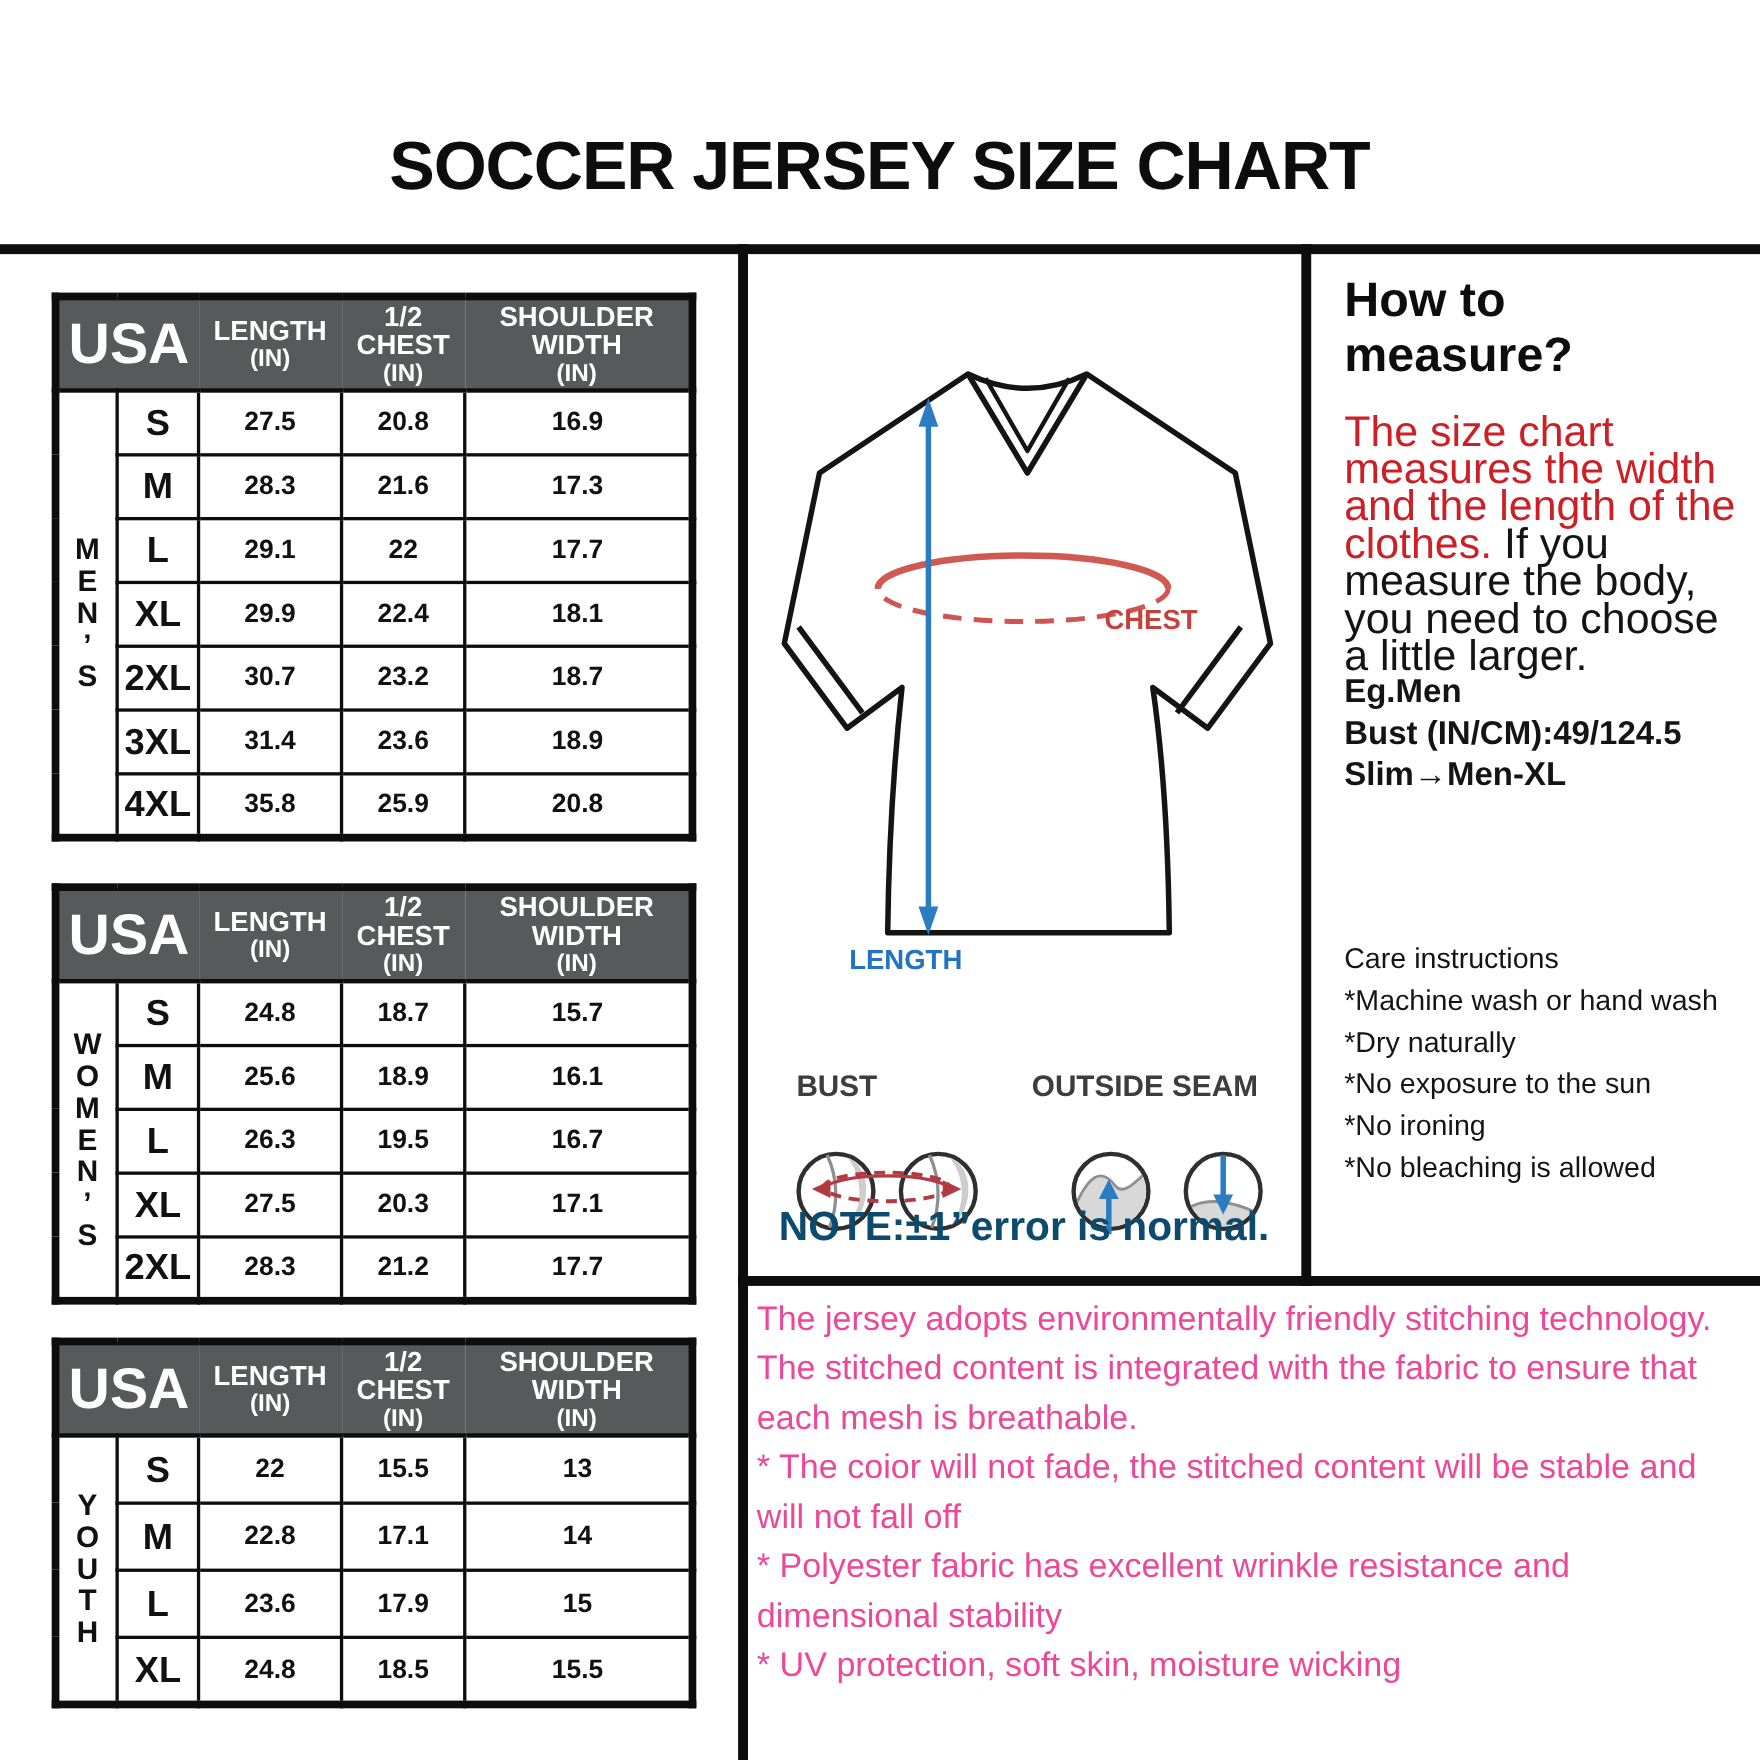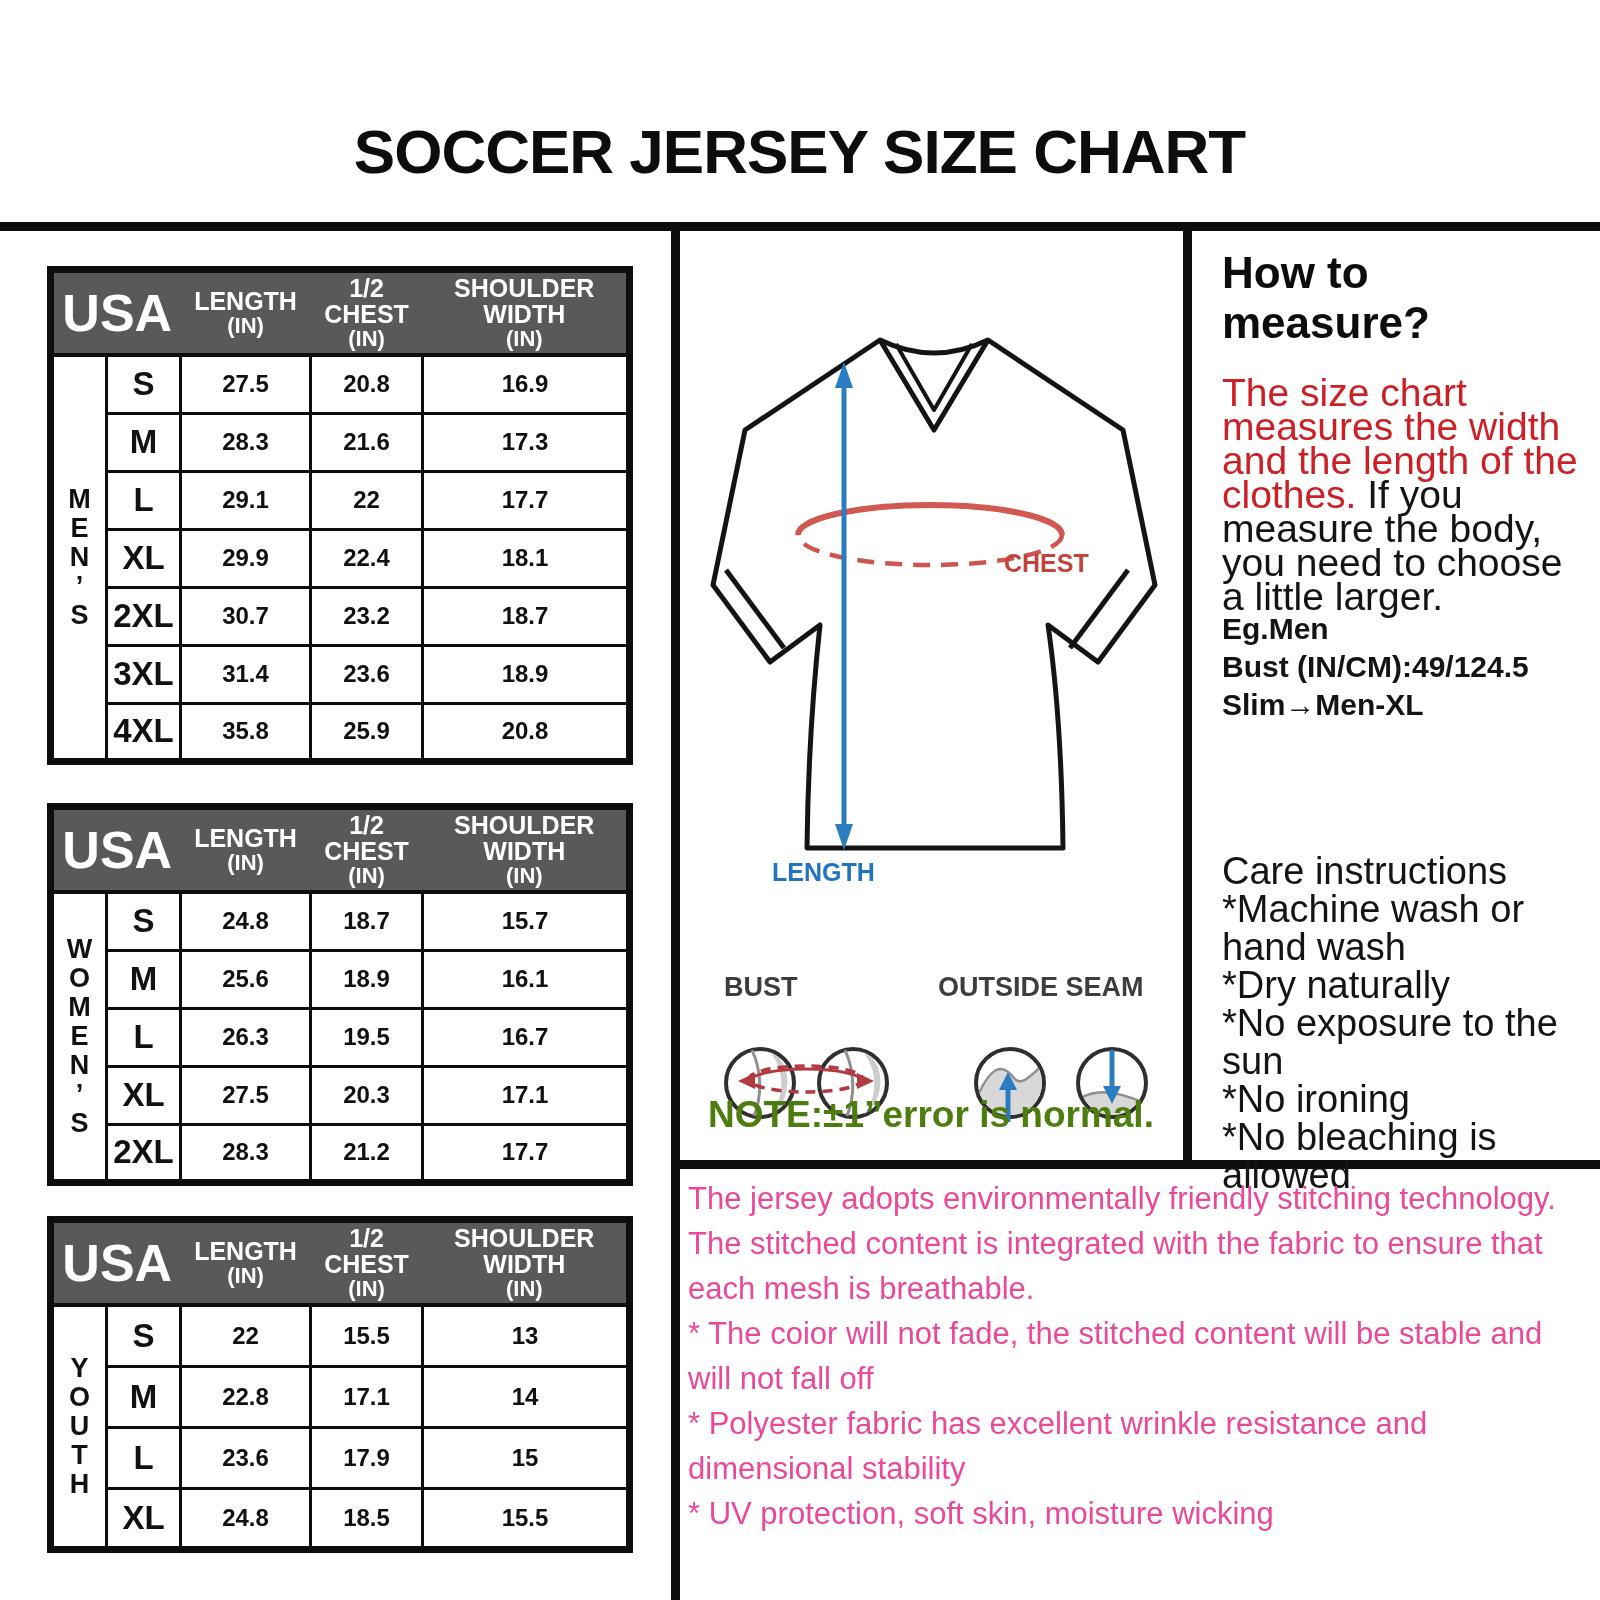--- a/index.html
+++ b/index.html
@@ -44,31 +44,31 @@
   td.val { font-size:24px; font-weight:700; }
 
   
   .jersey-svg { position:absolute; left:692px; top:330px; width:470px; height:560px; }
   .icons-svg  { position:absolute; left:692px; top:1038px; width:470px; height:95px; }
   .mini-label {
     position:absolute; font-size:27px; font-weight:700; color:#3d3d3d; 
   }
   .bust-label    { left:724px; top:972px; width:160px; }
   .seam-label    { left:938px; top:972px; width:250px; }
-  .note-text { position:absolute; left:708px; top:1094px; font-size:37px; font-weight:700; color:#4d7c0f;text-align:right; }
+  .note-text { position:absolute; left:708px; top:1094px; font-size:37px; font-weight:700; color:#0c4a6e;text-align:right; }
 
   
   .right-col { position:absolute; left:1222px; top:248px; width:358px; }
   .htm-heading { font-size:44px; font-weight:600; color:#0d0d0d; margin:0 0 28px 0; }
   .htm-intro { font-size:39px; line-height:34px; color:#141414; margin:0 0 0 0; }
   .htm-intro .red { color:#cc1f26; }
   .htm-example { position:absolute; left:1222px; top:610px; width:358px;
                  font-size:30px; line-height:38px; color:#141414;font-weight:bold; }
   .htm-care    { position:absolute; left:1222px; top:852px; width:370px;
-                 font-size:38px; line-height:38px; color:#141414; }
+                 font-size:26px; line-height:38px; color:#141414; }
 
   
   .desc-block { position:absolute; left:688px; top:1176px; width:880px;
                 font-size:31px; line-height:45px; color:#ec4899; }
   .desc-block p { margin:0; }
 </style>
 </head>
 <body>
 
 <div class="page-title">SOCCER JERSEY SIZE CHART</div>

